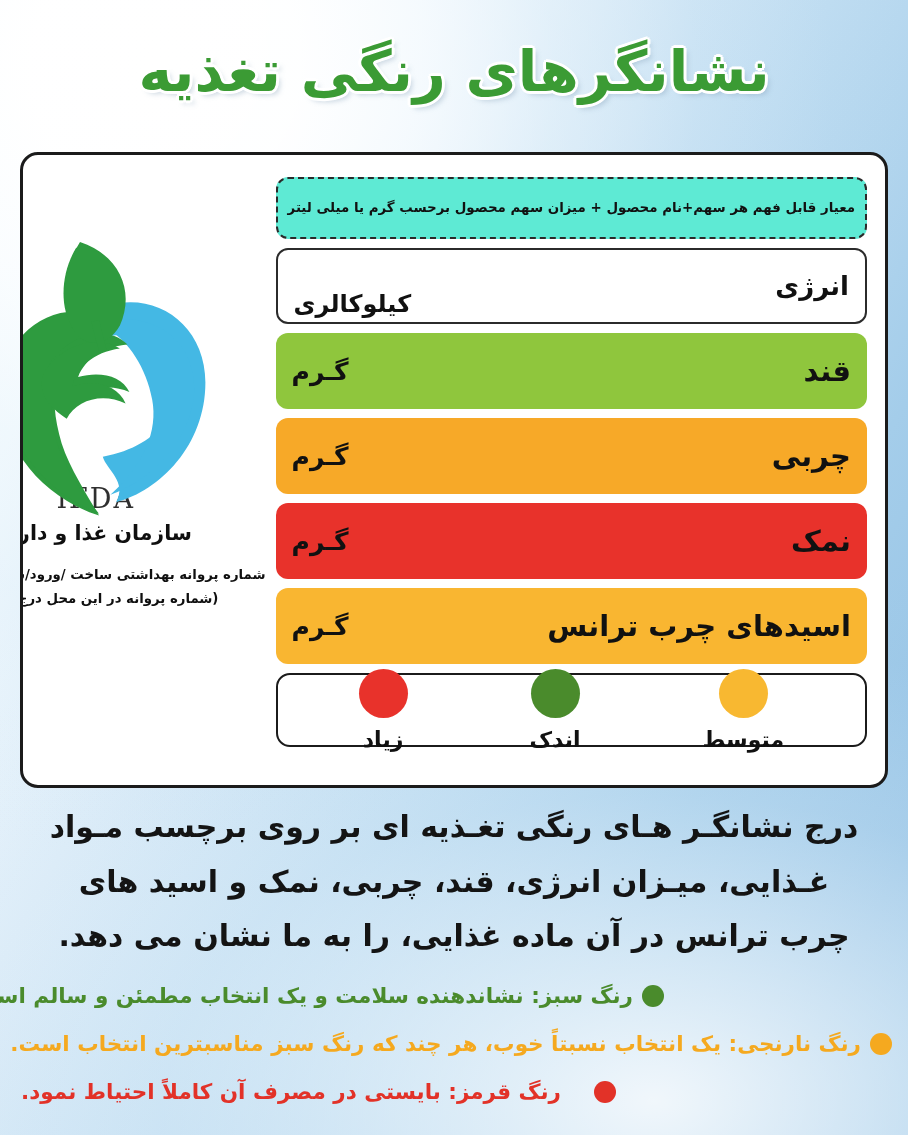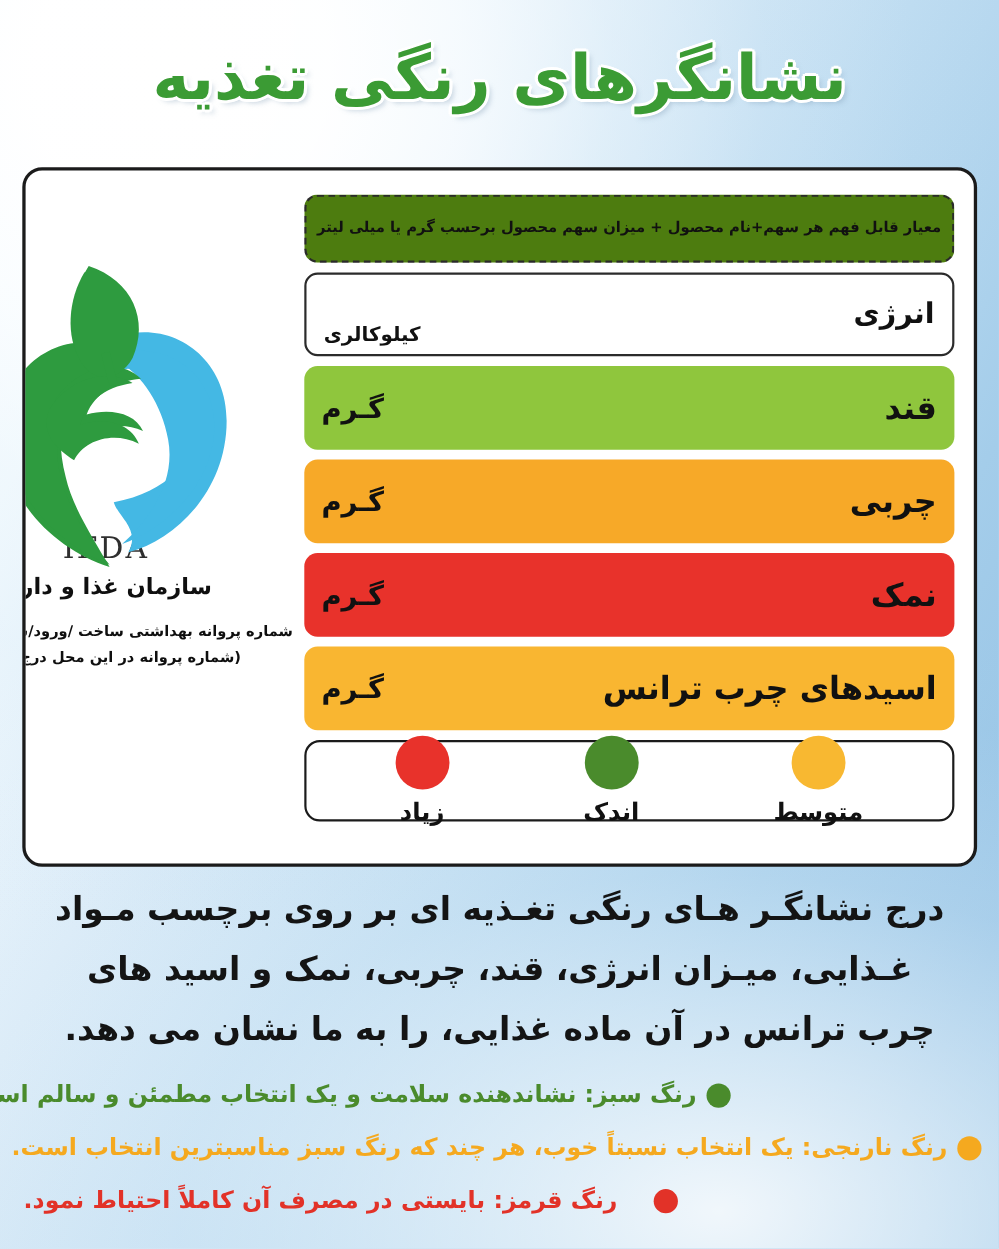--- a/index.html
+++ b/index.html
@@ -114,41 +114,41 @@
 
   
   .row-criteria {
     height: 62px;
     border: 2px dashed #2a2a2a;
     border-radius: 12px;
     padding: 0 10px;
     display: flex;
     align-items: center;
     justify-content: center;
-    background: #4d7c0f;
+    background: #5eead4;
     margin-bottom: 9px;
   }
   .row-criteria span {
     font-size: 13.4px;
     font-weight: bold;
     color: #111111;
     line-height: 1.3;
     text-align: center;
     white-space: nowrap;
   }
 
   
   .row-energy {
     height: 76px;
     border: 2px solid #2b2b2b;
     background: #ffffff;
     margin-bottom: 9px;
   }
   .row-energy .rname { font-size: 26px; }
-  .row-energy .runit { font-size: 18px; margin-top: 36px; }
+  .row-energy .runit { font-size: 24px; margin-top: 36px; }
 
   .row-color { height: 76px; margin-bottom: 9px; }
   .row-color .rname { font-size: 29px; }
   .row-color .runit { font-size: 25px; }
 
   
   .row-legend {
     height: 74px;
     border: 2.5px solid #1b1b1b;
     border-radius: 14px;

